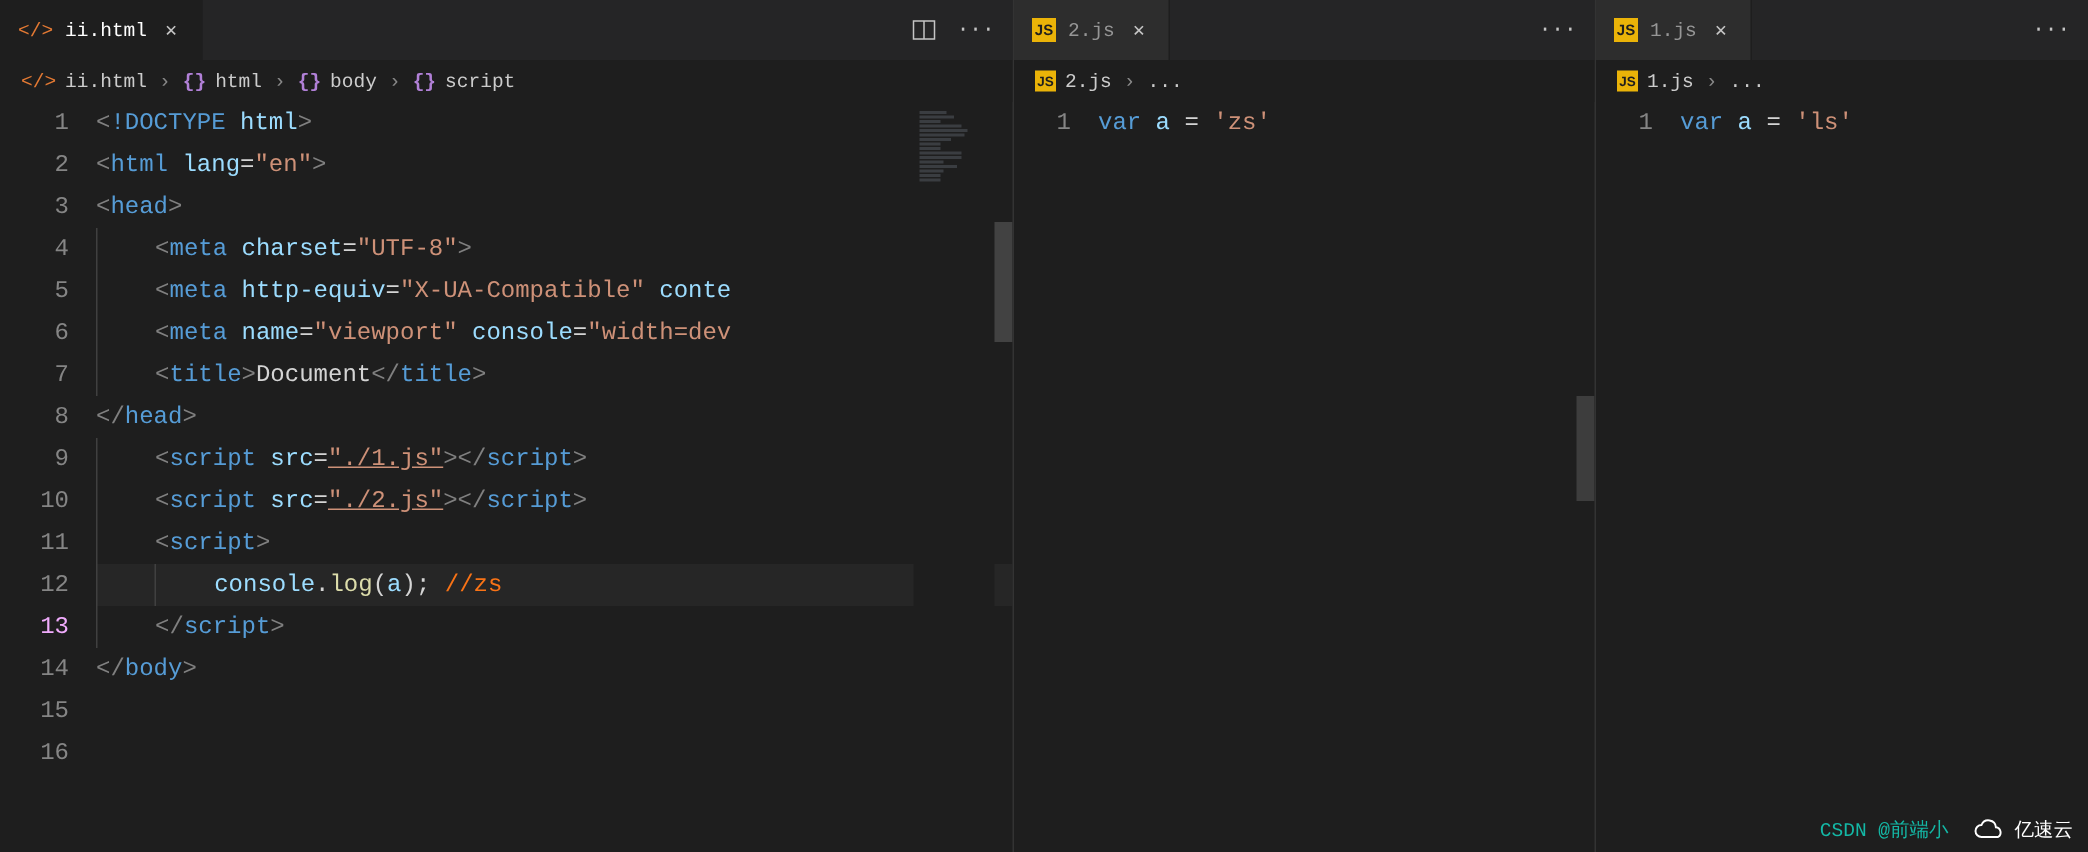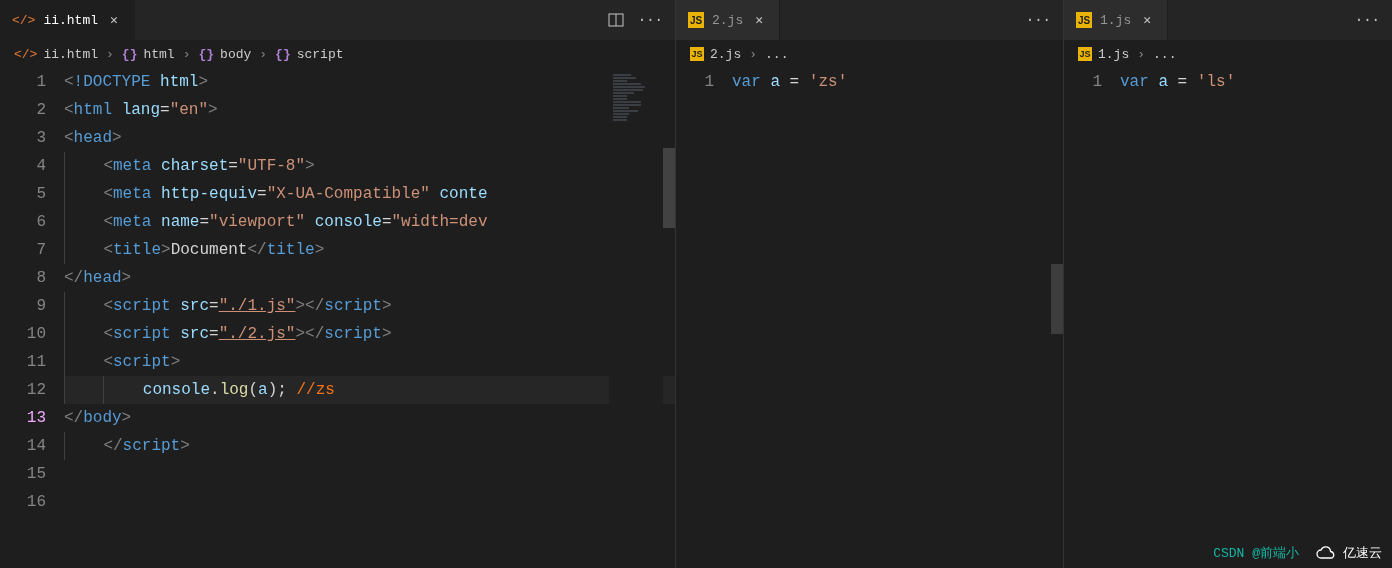--- a/index.html
+++ b/index.html
@@ -170,22 +170,22 @@
         <div class="code-line"><span class="c-punct">&lt;</span><span class="c-tag">head</span><span class="c-punct">&gt;</span></div>
         <div class="code-line"><span class="indent-guide"></span>    <span class="c-punct">&lt;</span><span class="c-tag">meta </span><span class="c-attr">charset</span><span class="c-txt">=</span><span class="c-str">"UTF-8"</span><span class="c-punct">&gt;</span></div>
         <div class="code-line"><span class="indent-guide"></span>    <span class="c-punct">&lt;</span><span class="c-tag">meta </span><span class="c-attr">http-equiv</span><span class="c-txt">=</span><span class="c-str">"X-UA-Compatible" </span><span class="c-attr">conte</span></div>
         <div class="code-line"><span class="indent-guide"></span>    <span class="c-punct">&lt;</span><span class="c-tag">meta </span><span class="c-attr">name</span><span class="c-txt">=</span><span class="c-str">"viewport" </span><span class="c-attr">console</span><span class="c-txt">=</span><span class="c-str">"width=dev</span></div>
         <div class="code-line"><span class="indent-guide"></span>    <span class="c-punct">&lt;</span><span class="c-tag">title</span><span class="c-punct">&gt;</span><span class="c-txt">Document</span><span class="c-punct">&lt;/</span><span class="c-tag">title</span><span class="c-punct">&gt;</span></div>
         <div class="code-line"><span class="c-punct">&lt;/</span><span class="c-tag">head</span><span class="c-punct">&gt;</span></div>
         <div class="code-line"><span class="indent-guide"></span>    <span class="c-punct">&lt;</span><span class="c-tag">script </span><span class="c-attr">src</span><span class="c-txt">=</span><span class="c-str-u">"./1.js"</span><span class="c-punct">&gt;&lt;/</span><span class="c-tag">script</span><span class="c-punct">&gt;</span></div>
         <div class="code-line"><span class="indent-guide"></span>    <span class="c-punct">&lt;</span><span class="c-tag">script </span><span class="c-attr">src</span><span class="c-txt">=</span><span class="c-str-u">"./2.js"</span><span class="c-punct">&gt;&lt;/</span><span class="c-tag">script</span><span class="c-punct">&gt;</span></div>
         <div class="code-line"><span class="indent-guide"></span>    <span class="c-punct">&lt;</span><span class="c-tag">script</span><span class="c-punct">&gt;</span></div>
         <div class="code-line active"><span class="indent-guide"></span>    <span class="indent-guide"></span>    <span class="c-id">console</span><span class="c-txt">.</span><span class="c-fn">log</span><span class="c-txt">(</span><span class="c-id">a</span><span class="c-txt">); </span><span class="c-comment">//zs</span></div>
+        <div class="code-line"><span class="indent-guide"></span>    <span class="c-punct">&lt;/</span><span class="c-tag">script</span><span class="c-punct">&gt;</span></div>
         <div class="code-line"><span class="c-punct">&lt;/</span><span class="c-tag">body</span><span class="c-punct">&gt;</span></div>
-        <div class="code-line"><span class="indent-guide"></span>    <span class="c-punct">&lt;/</span><span class="c-tag">script</span><span class="c-punct">&gt;</span></div>
       </div>
     <div class="minimap">
       <div class="minimap-lines">
         <div class="mm-line" style="width:40%"></div>
           <div class="mm-line" style="width:50%"></div>
         <div class="mm-line" style="width:30%"></div>
           <div class="mm-line" style="width:60%"></div>
         <div class="mm-line" style="width:70%"></div>
           <div class="mm-line" style="width:65%"></div>
         <div class="mm-line" style="width:45%"></div>

